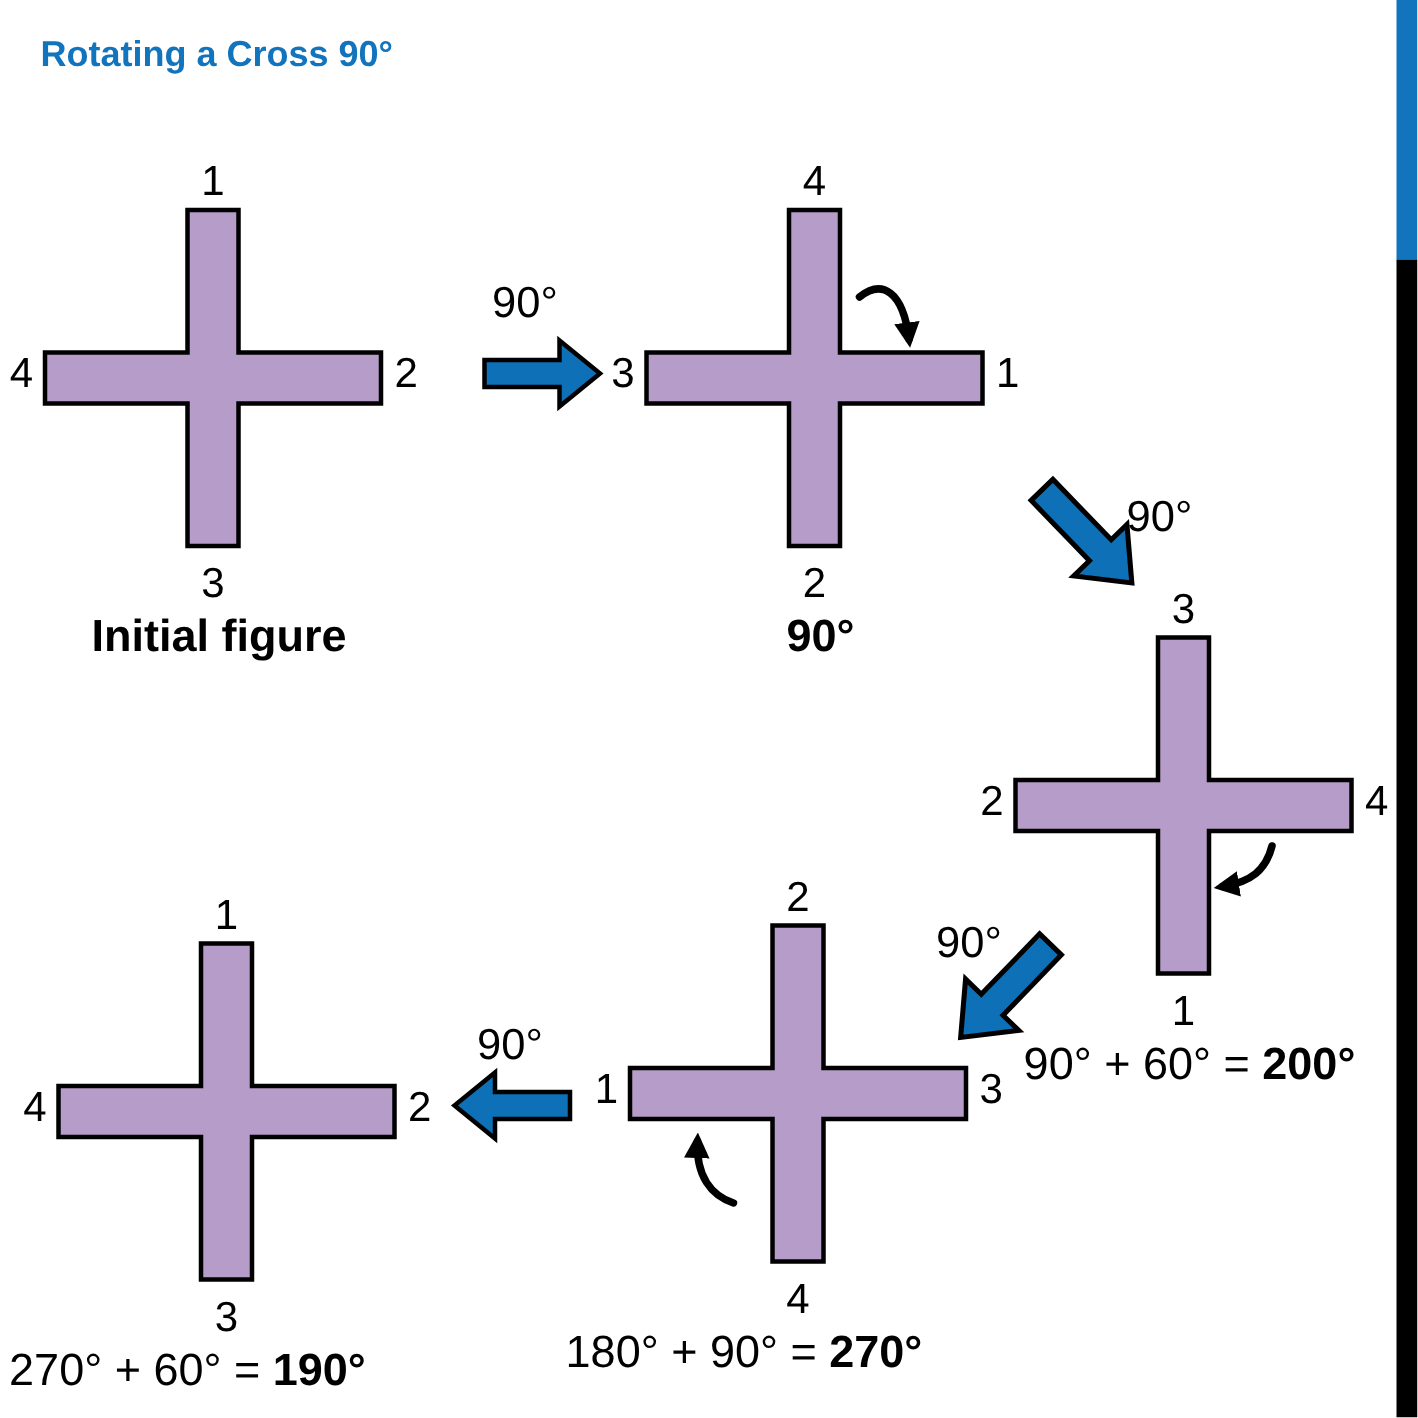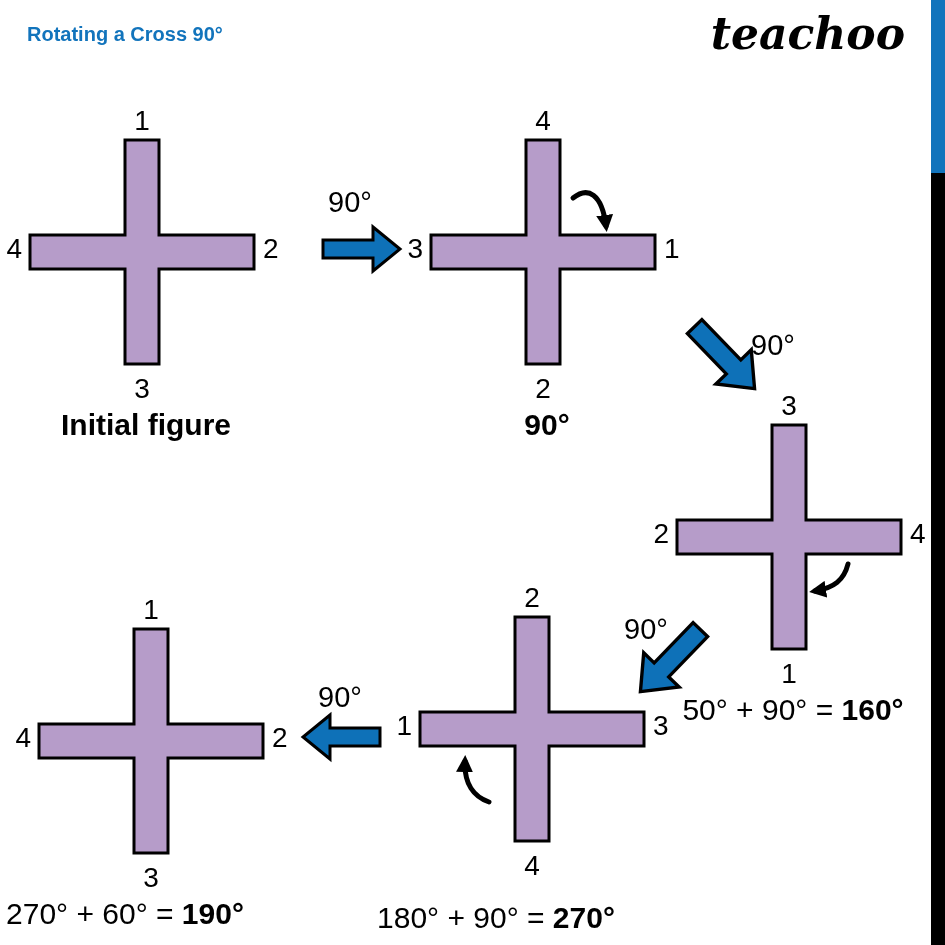--- a/index.html
+++ b/index.html
@@ -2,21 +2,21 @@
 <html style="--title-blue: #1274bc; --arrow-blue: #0e71b8; --cross-fill: #b69cc9; --outline: #000000; --bar-blue: #1274bc; --bar-black: #000000;"><head>
 <meta charset="utf-8">
 <style>
   html,body{margin:0;padding:0;}
   body{
     width:945px;height:945px;background:#ffffff;overflow:hidden;position:relative;
     font-family:"Liberation Sans",sans-serif;color:#000;
   }
   .page{position:absolute;inset:0;}
   .title{
-    position:absolute;left:27px;top:23px;font-size:20px;font-weight:bold;
+    position:absolute;left:27px;top:23px;font-size:24px;font-weight:bold;
     color:var(--title-blue,#1274bc);letter-spacing:0px;
   }
   .logo{
     position:absolute;top:8px;right:40px;width:220px;text-align:right;
     font-family:"DejaVu Serif",serif;font-style:italic;font-weight:bold;font-size:44px;color:#000;
   }
   .edge-bar{position:absolute;right:0;width:14px;}
   .edge-blue{top:0;height:173px;background:var(--bar-blue,#1274bc);}
   .edge-black{top:173px;height:772px;background:var(--bar-black,#000000);}
 
@@ -26,21 +26,21 @@
   .lbl{position:absolute;font-size:28px;line-height:30px;}
   .lbl-top{left:32px;top:2px;width:228px;text-align:center;}
   .lbl-bottom{left:32px;top:270px;width:228px;text-align:center;}
   .lbl-left{left:0;top:130px;width:26px;text-align:right;}
   .lbl-right{left:267px;top:130px;width:34px;text-align:left;}
   .caption{
     position:absolute;left:-20px;top:304px;width:340px;text-align:center;
     font-size:30px;white-space:nowrap;
   }
   .caption .b{font-weight:bold;}
-  .fig-270 .caption{left:-60px;margin-top:16px;}
+  .fig-270 .caption{left:-60px;}
   .fig-360 .caption{left:-50px;}
 
   .curve{position:absolute;overflow:visible;}
   .curve path{fill:none;stroke:#000;stroke-width:5;stroke-linecap:round;}
 
   .barrow{position:absolute;width:80px;height:48px;}
   .barrow svg{overflow:visible;display:block;}
   .block-arrow-shape{fill:var(--arrow-blue,#0e71b8);stroke:var(--outline,#000);stroke-width:3;stroke-linejoin:miter;}
   .rot-dr{transform:rotate(46deg) scale(1.12);}
   .rot-dl{transform:rotate(134deg) scale(1.12);}
@@ -54,21 +54,20 @@
   <defs>
     <marker id="ah" viewBox="0 0 10 10" markerWidth="3.4" markerHeight="3.4" refX="6.5" refY="5" orient="auto">
       <path d="M0,0 L10,5 L0,10 z" fill="#000"></path>
     </marker>
   </defs>
 </svg>
 
 <div class="page">
 
   <div class="title">Rotating a Cross 90°</div>
-  <div class="logo">teachoo</div>
   <div class="edge-bar edge-blue"></div>
   <div class="edge-bar edge-black"></div>
 
   <div class="figure" style="left:-4px;top:104px">
     <svg class="cross" width="228" height="228" viewBox="0 0 228 228">
       <polygon class="cross-shape" points="97,2 131,2 131,97 226,97 226,131 131,131 131,226 97,226 97,131 2,131 2,97 97,97"></polygon>
     </svg>
     <span class="lbl lbl-top">1</span>
     <span class="lbl lbl-right">2</span>
     <span class="lbl lbl-bottom">3</span>
@@ -94,21 +93,21 @@
     <svg class="cross" width="228" height="228" viewBox="0 0 228 228">
       <polygon class="cross-shape" points="97,2 131,2 131,97 226,97 226,131 131,131 131,226 97,226 97,131 2,131 2,97 97,97"></polygon>
     </svg>
     <svg class="curve" style="left:163px;top:169px" width="48" height="44" viewBox="0 0 48 44">
       <path d="M 42,6 C 38,22 28,30 9,33" marker-end="url(#ah)"></path>
     </svg>
     <span class="lbl lbl-top">3</span>
     <span class="lbl lbl-right">4</span>
     <span class="lbl lbl-bottom">1</span>
     <span class="lbl lbl-left">2</span>
-    <div class="caption"><span>50° + 90° = </span><span class="b">160°</span></div>
+    <div class="caption"><span>90° + 60° = </span><span class="b">200°</span></div>
   </div>
 
   <div class="figure fig-270" style="left:386px;top:581px">
     <svg class="cross" width="228" height="228" viewBox="0 0 228 228">
       <polygon class="cross-shape" points="97,2 131,2 131,97 226,97 226,131 131,131 131,226 97,226 97,131 2,131 2,97 97,97"></polygon>
     </svg>
     <svg class="curve" style="left:66px;top:171px" width="44" height="54" viewBox="0 0 44 54">
       <path d="M 37,50 C 22,45 12,32 13,9" marker-end="url(#ah)"></path>
     </svg>
     <span class="lbl lbl-top">2</span>

